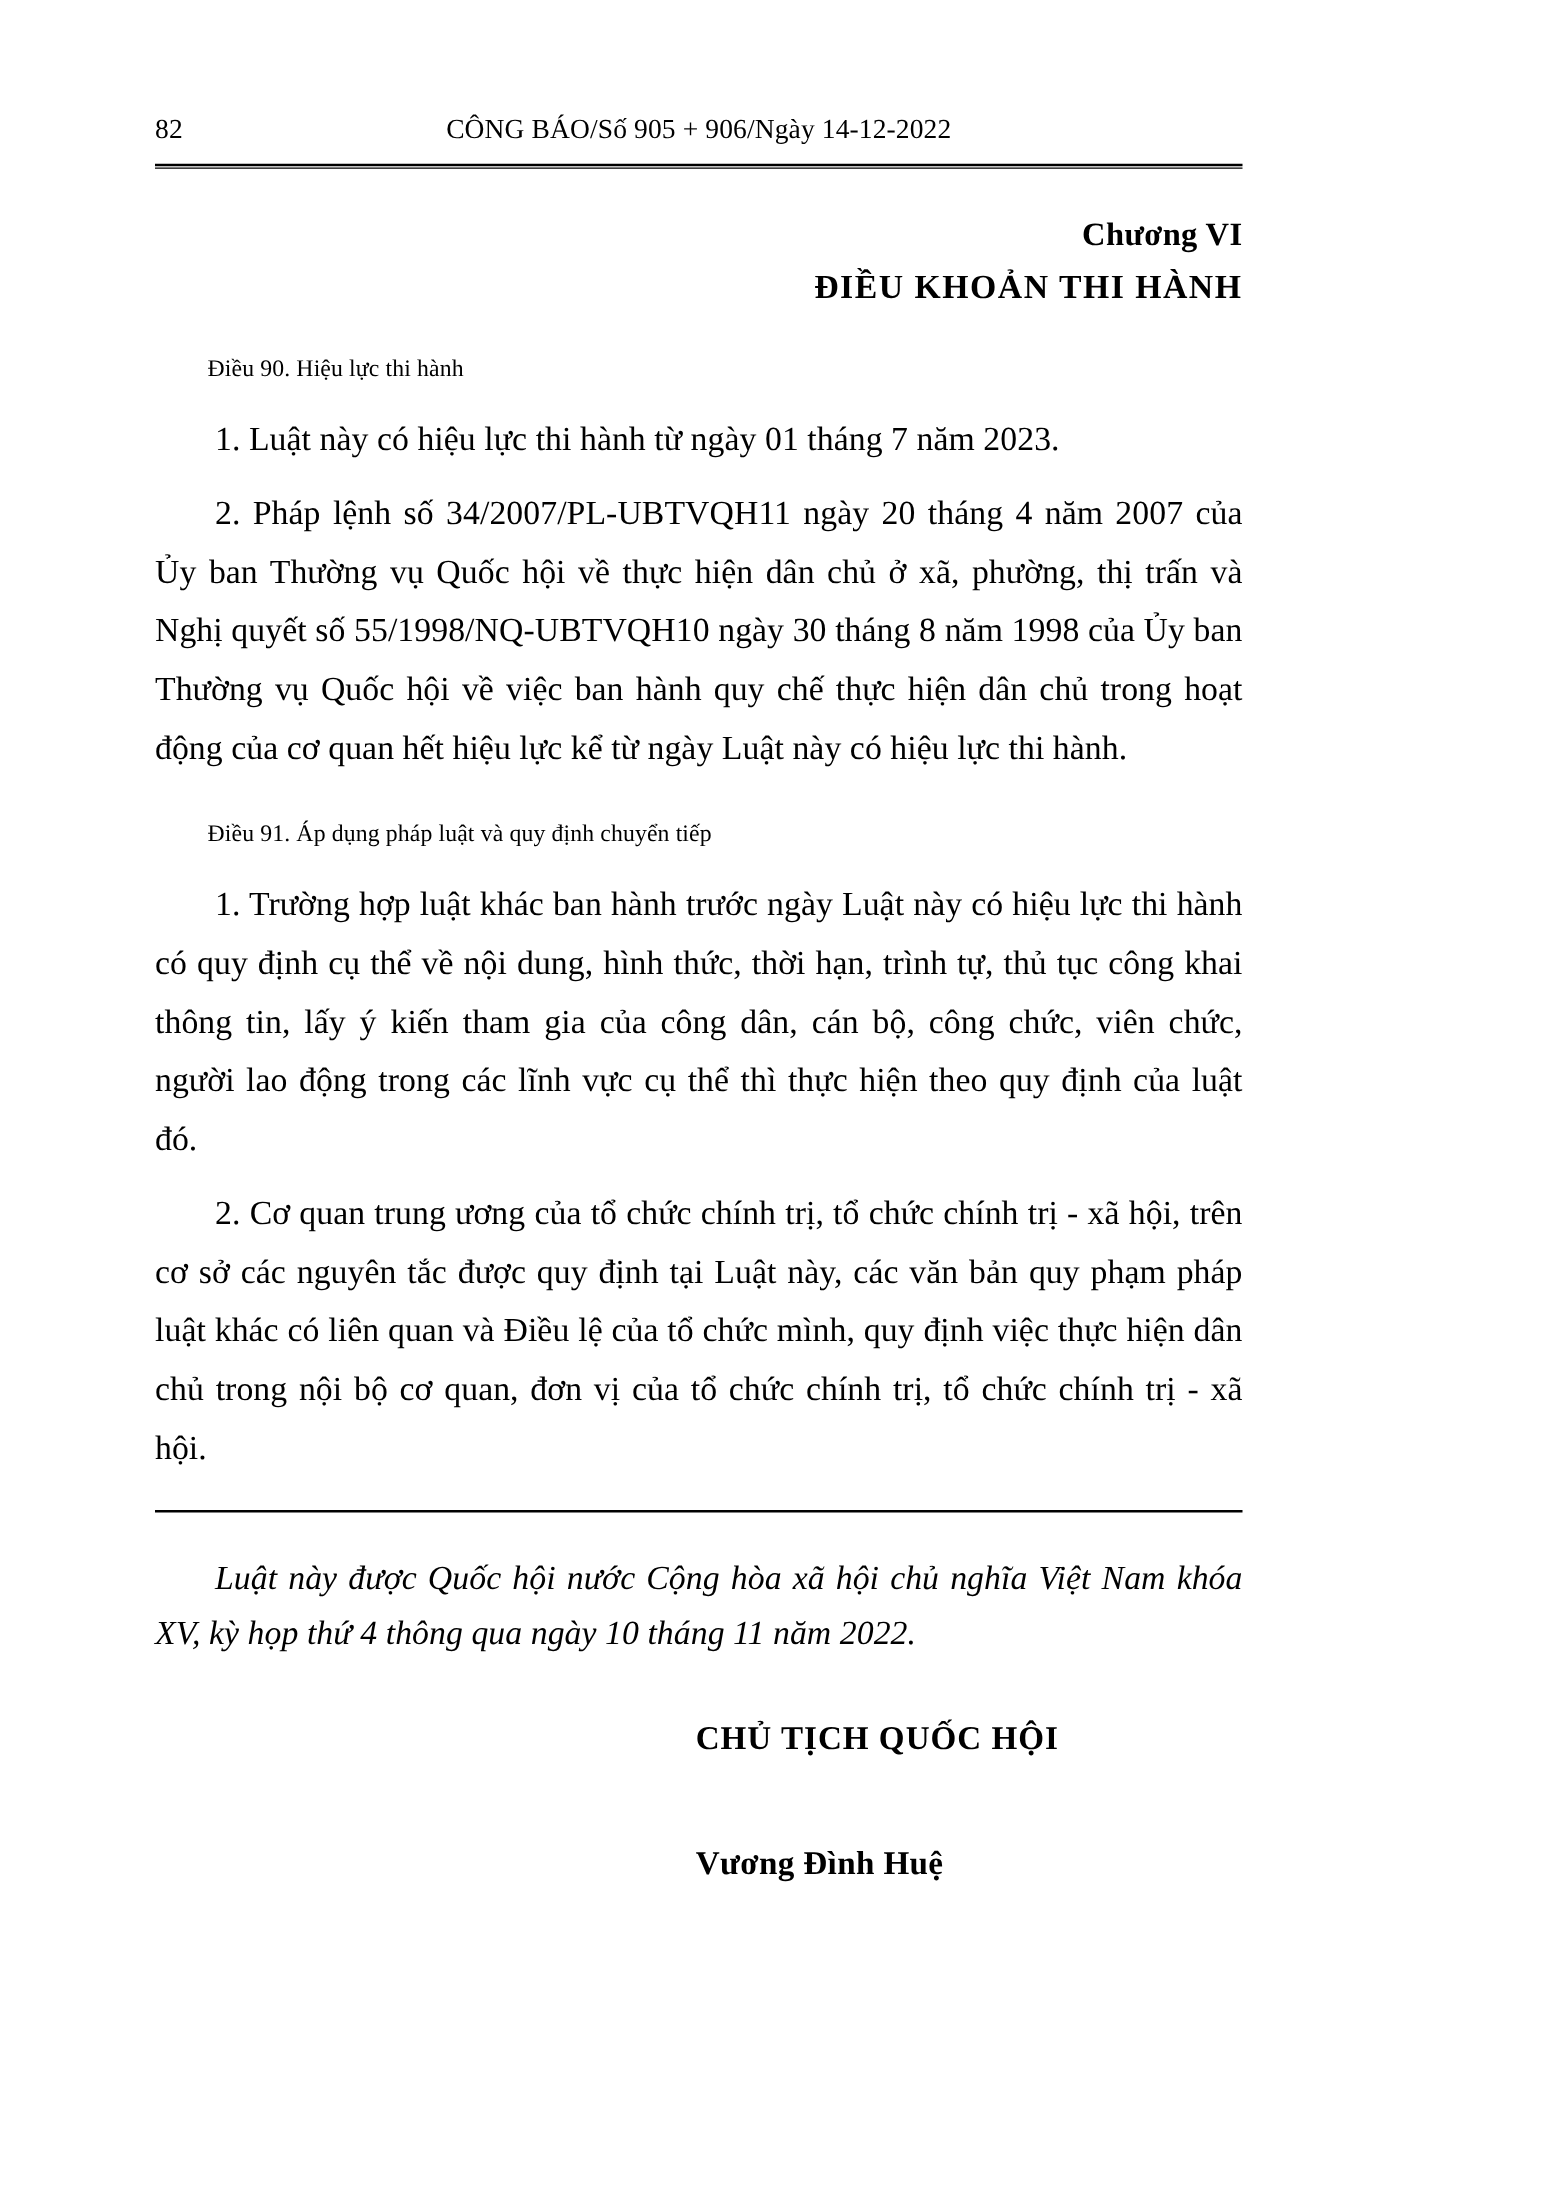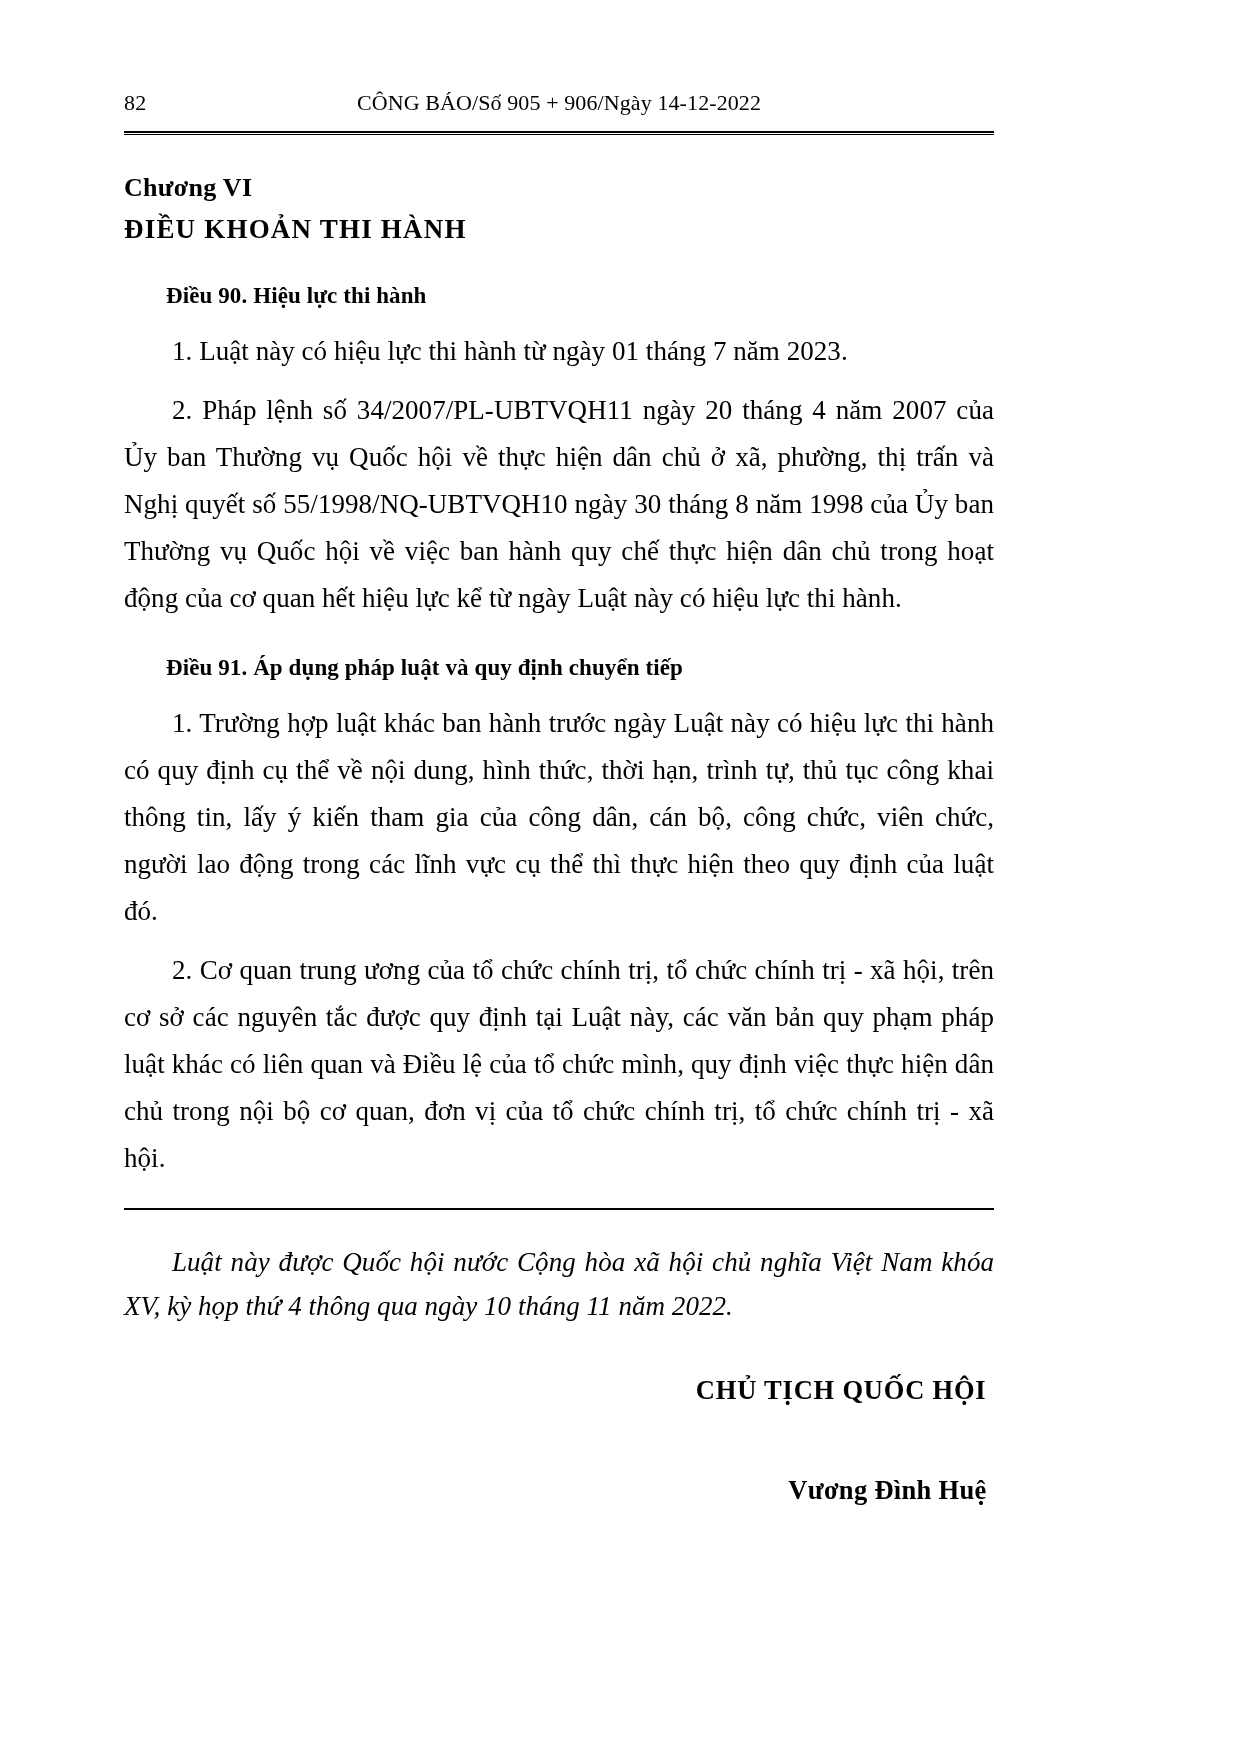--- a/index.html
+++ b/index.html
@@ -65,38 +65,38 @@
   
   .content {
     position: absolute;
     left: 124px;
     top: 160px;
     width: 870px;
   }
 
   .chapter-label,
   .chapter-title {
-    text-align: left;
+    text-align: right;
     font-weight: bold;
     letter-spacing: 0.3px;
   }
   .chapter-label {
     font-size: 26px;
     line-height: 40px;
     margin-top: 8px;
   }
   .chapter-title {
     font-size: 27px;
     line-height: 42px;
     letter-spacing: 1.2px;
   }
 
   .article-heading {
-    font-weight: bold;
-    font-size: 23px;
+    font-weight: normal;
+    font-size: 19px;
     line-height: 40px;
     text-indent: 42px;
     margin-top: 26px;
     letter-spacing: 0.1px;
   }
 
   p.para {
     margin: 0;
     font-size: 27px;
     line-height: 47px;
@@ -128,21 +128,21 @@
 
   .signature-block {
     margin-top: 44px;
     width: 870px;
     text-align: center;
   }
   .sig-inner {
     display: inline-block;
     width: 430px;
     margin-left: 425px;
-    text-align: right;
+    text-align: left;
   }
   .sig-role {
     font-weight: bold;
     font-size: 26.5px;
     line-height: 36px;
     letter-spacing: 0.8px;
   }
   .sig-name {
     font-weight: bold;
     font-size: 26.5px;

